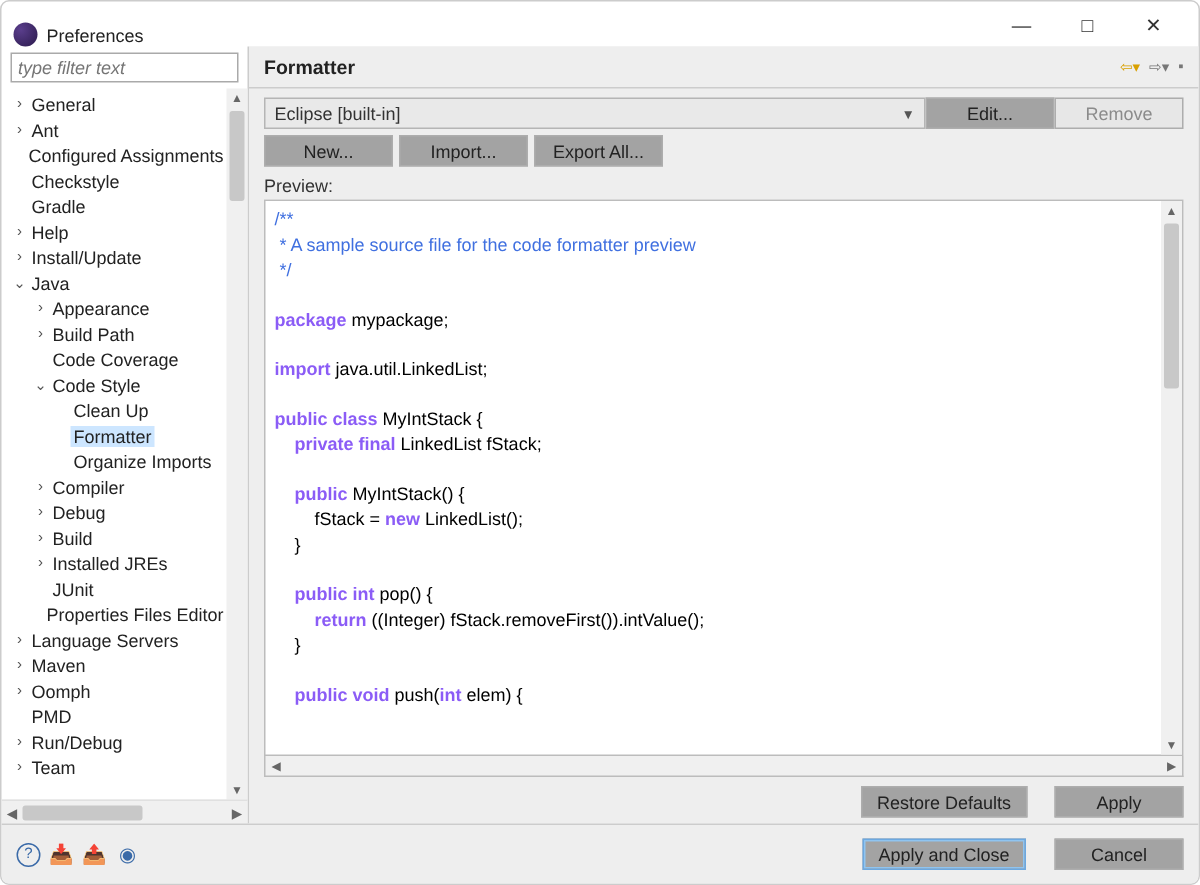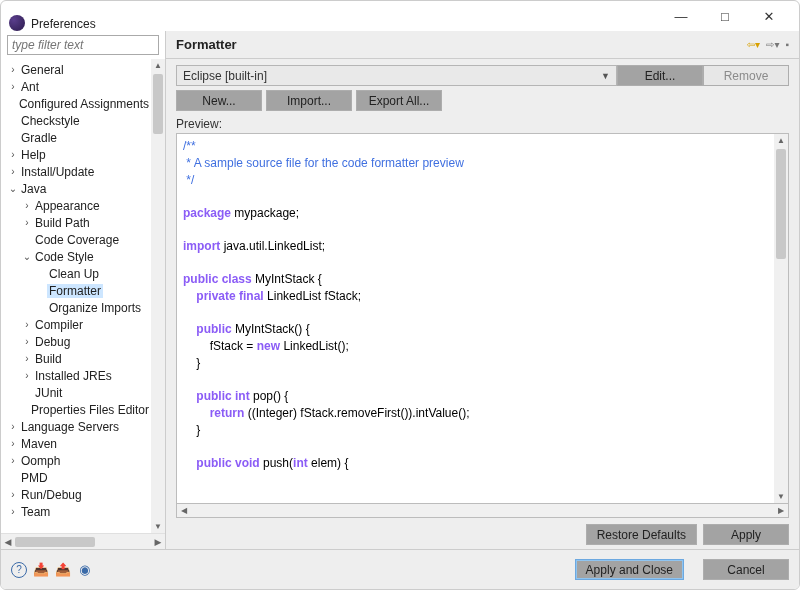--- a/index.html
+++ b/index.html
@@ -59,21 +59,21 @@
 .preview-box-wrap { flex: 1; display: flex; min-height: 0; border: 1px solid #bcbcbc; background: #fff; }
 .preview-box { flex: 1; overflow: hidden; padding: 4px 6px; font-family: Consolas, "Courier New", monospace; font-size: 12px; line-height: 16px; white-space: pre; color: #000; }
 .preview-vscroll { width: 14px; background: #f0f0f0; display: flex; flex-direction: column; align-items: center; }
 .preview-vscroll .up, .preview-vscroll .down { font-size: 8px; color: #666; padding: 2px 0; }
 .preview-vscroll .thumb { width: 10px; height: 110px; background: #c8c8c8; border-radius: 2px; margin-top: 2px; }
 .preview-hscroll { height: 14px; background: #f0f0f0; display: flex; align-items: center; border: 1px solid #bcbcbc; border-top: none; }
 .preview-hscroll .left, .preview-hscroll .right { width: 14px; text-align: center; font-size: 8px; color: #666; }
 
 .kw { color: #8b5cf6; font-weight: bold; }
 .cm { color: #4070e0; }
-.restore-row { display: flex; justify-content: flex-end; gap: 6px; margin-top: 6px; }
+.restore-row { display: flex; justify-content: flex-end; gap: 18px; margin-top: 6px; }
 
 
 .footer { height: 40px; border-top: 1px solid #ccc; display: flex; align-items: center; padding: 0 10px; background: #eeeeee; }
 .footer-icons { display: flex; gap: 6px; align-items: center; }
 .footer-icons .ficon { width: 16px; height: 16px; display: flex; align-items: center; justify-content: center; color: #3a6aa8; font-size: 13px; border-radius: 50%; }
 .footer-icons .q { border: 1.2px solid #3a6aa8; font-size: 10px; }
 .footer .spacer { flex: 1; }
 .footer .btns { display: flex; gap: 19px; }
 </style>
 </head>

